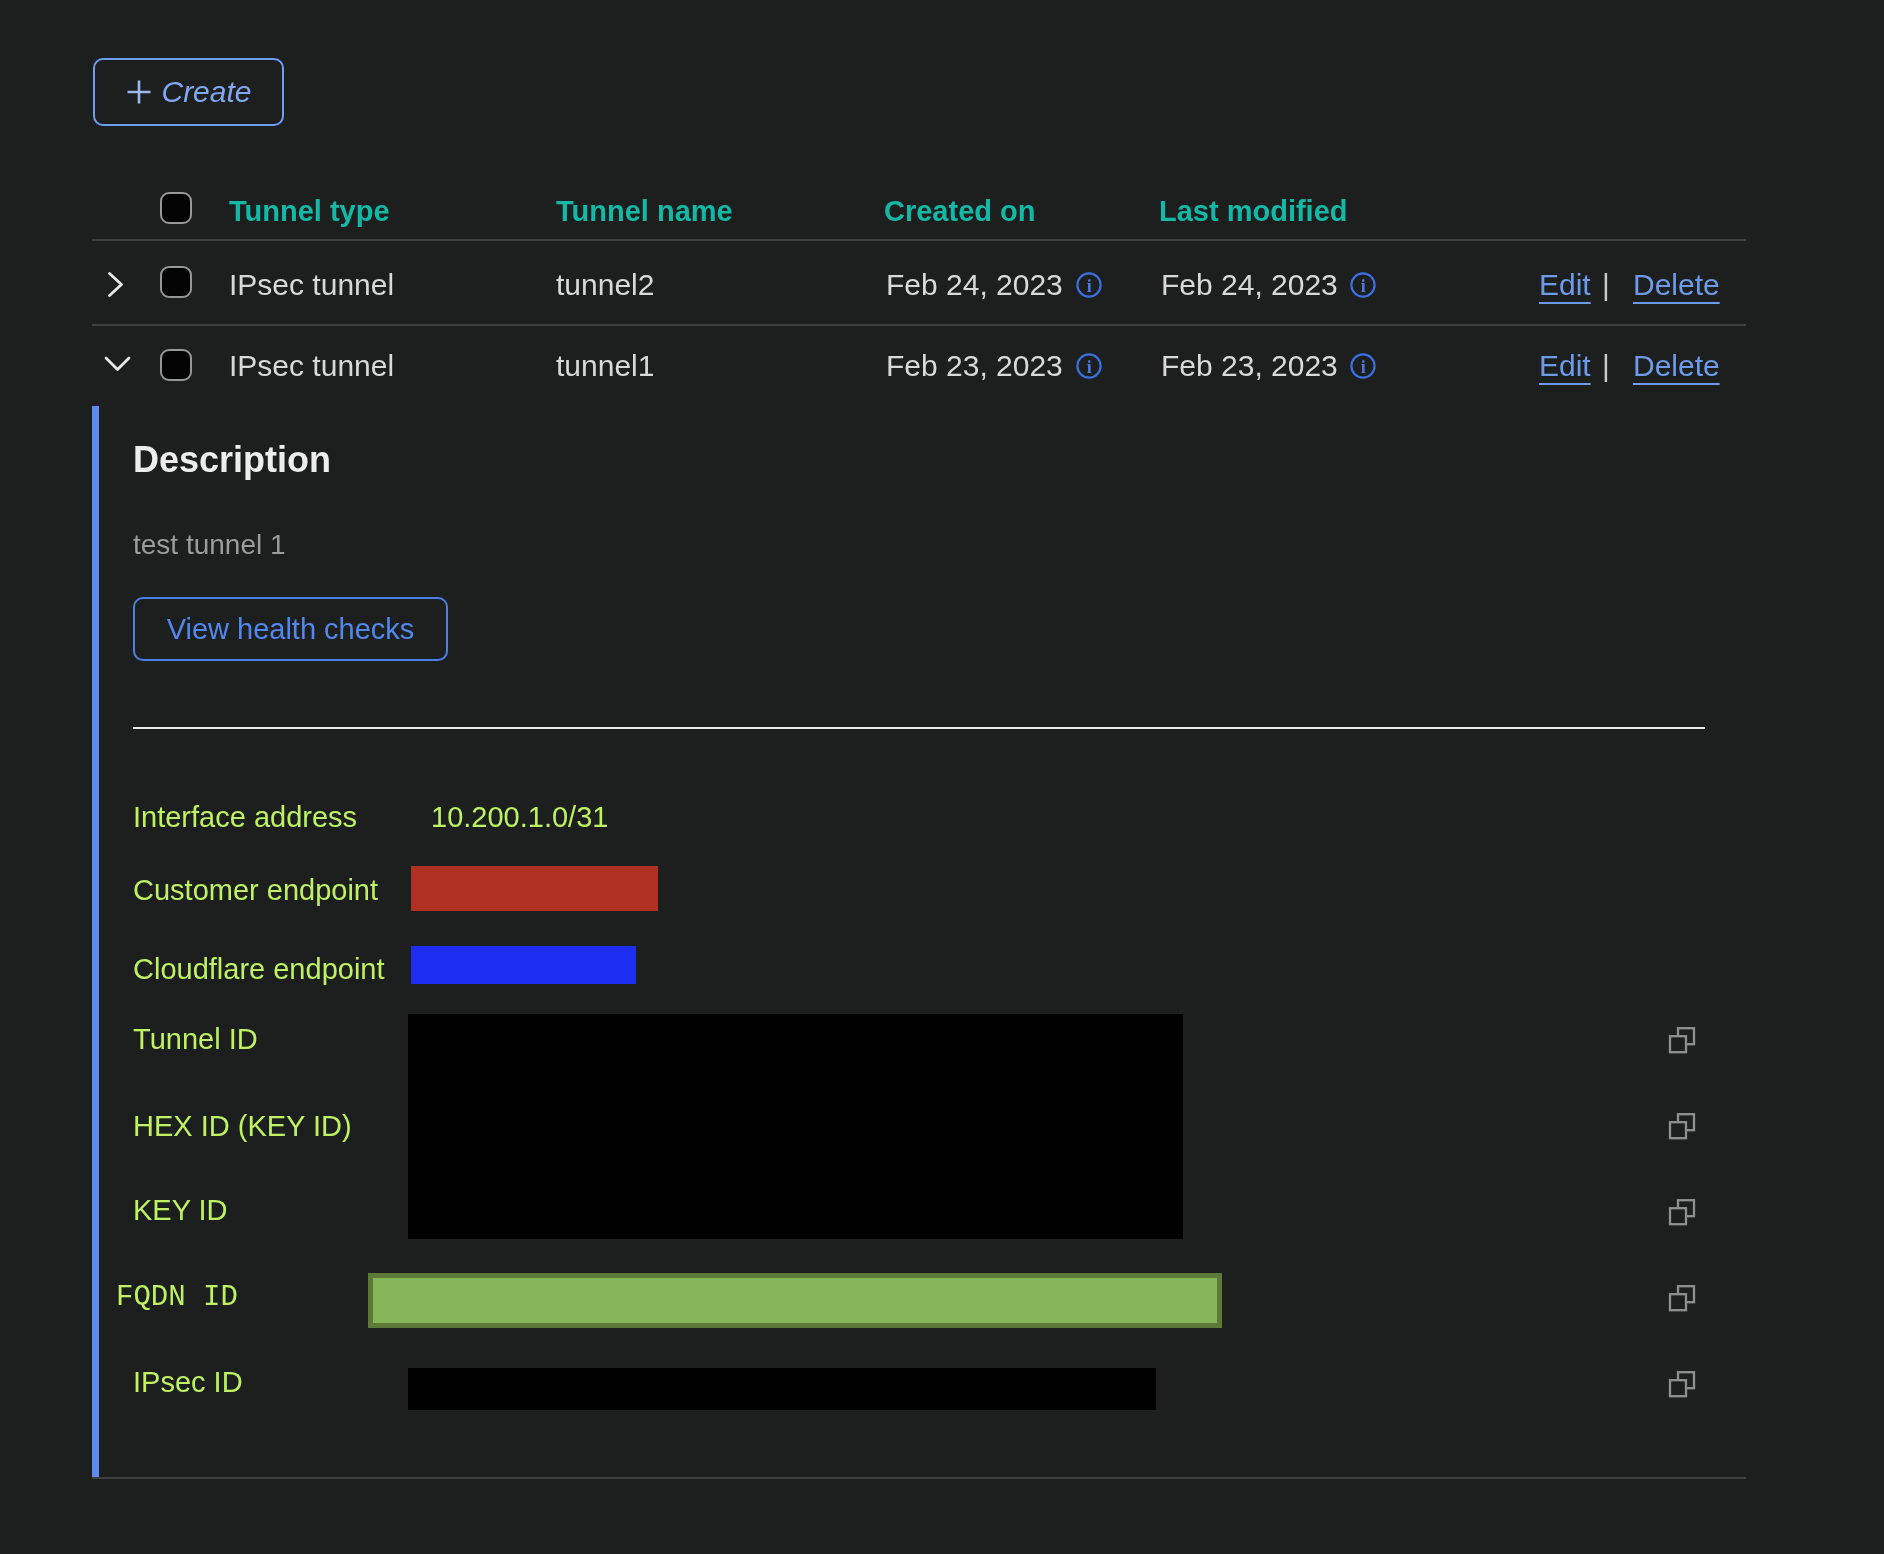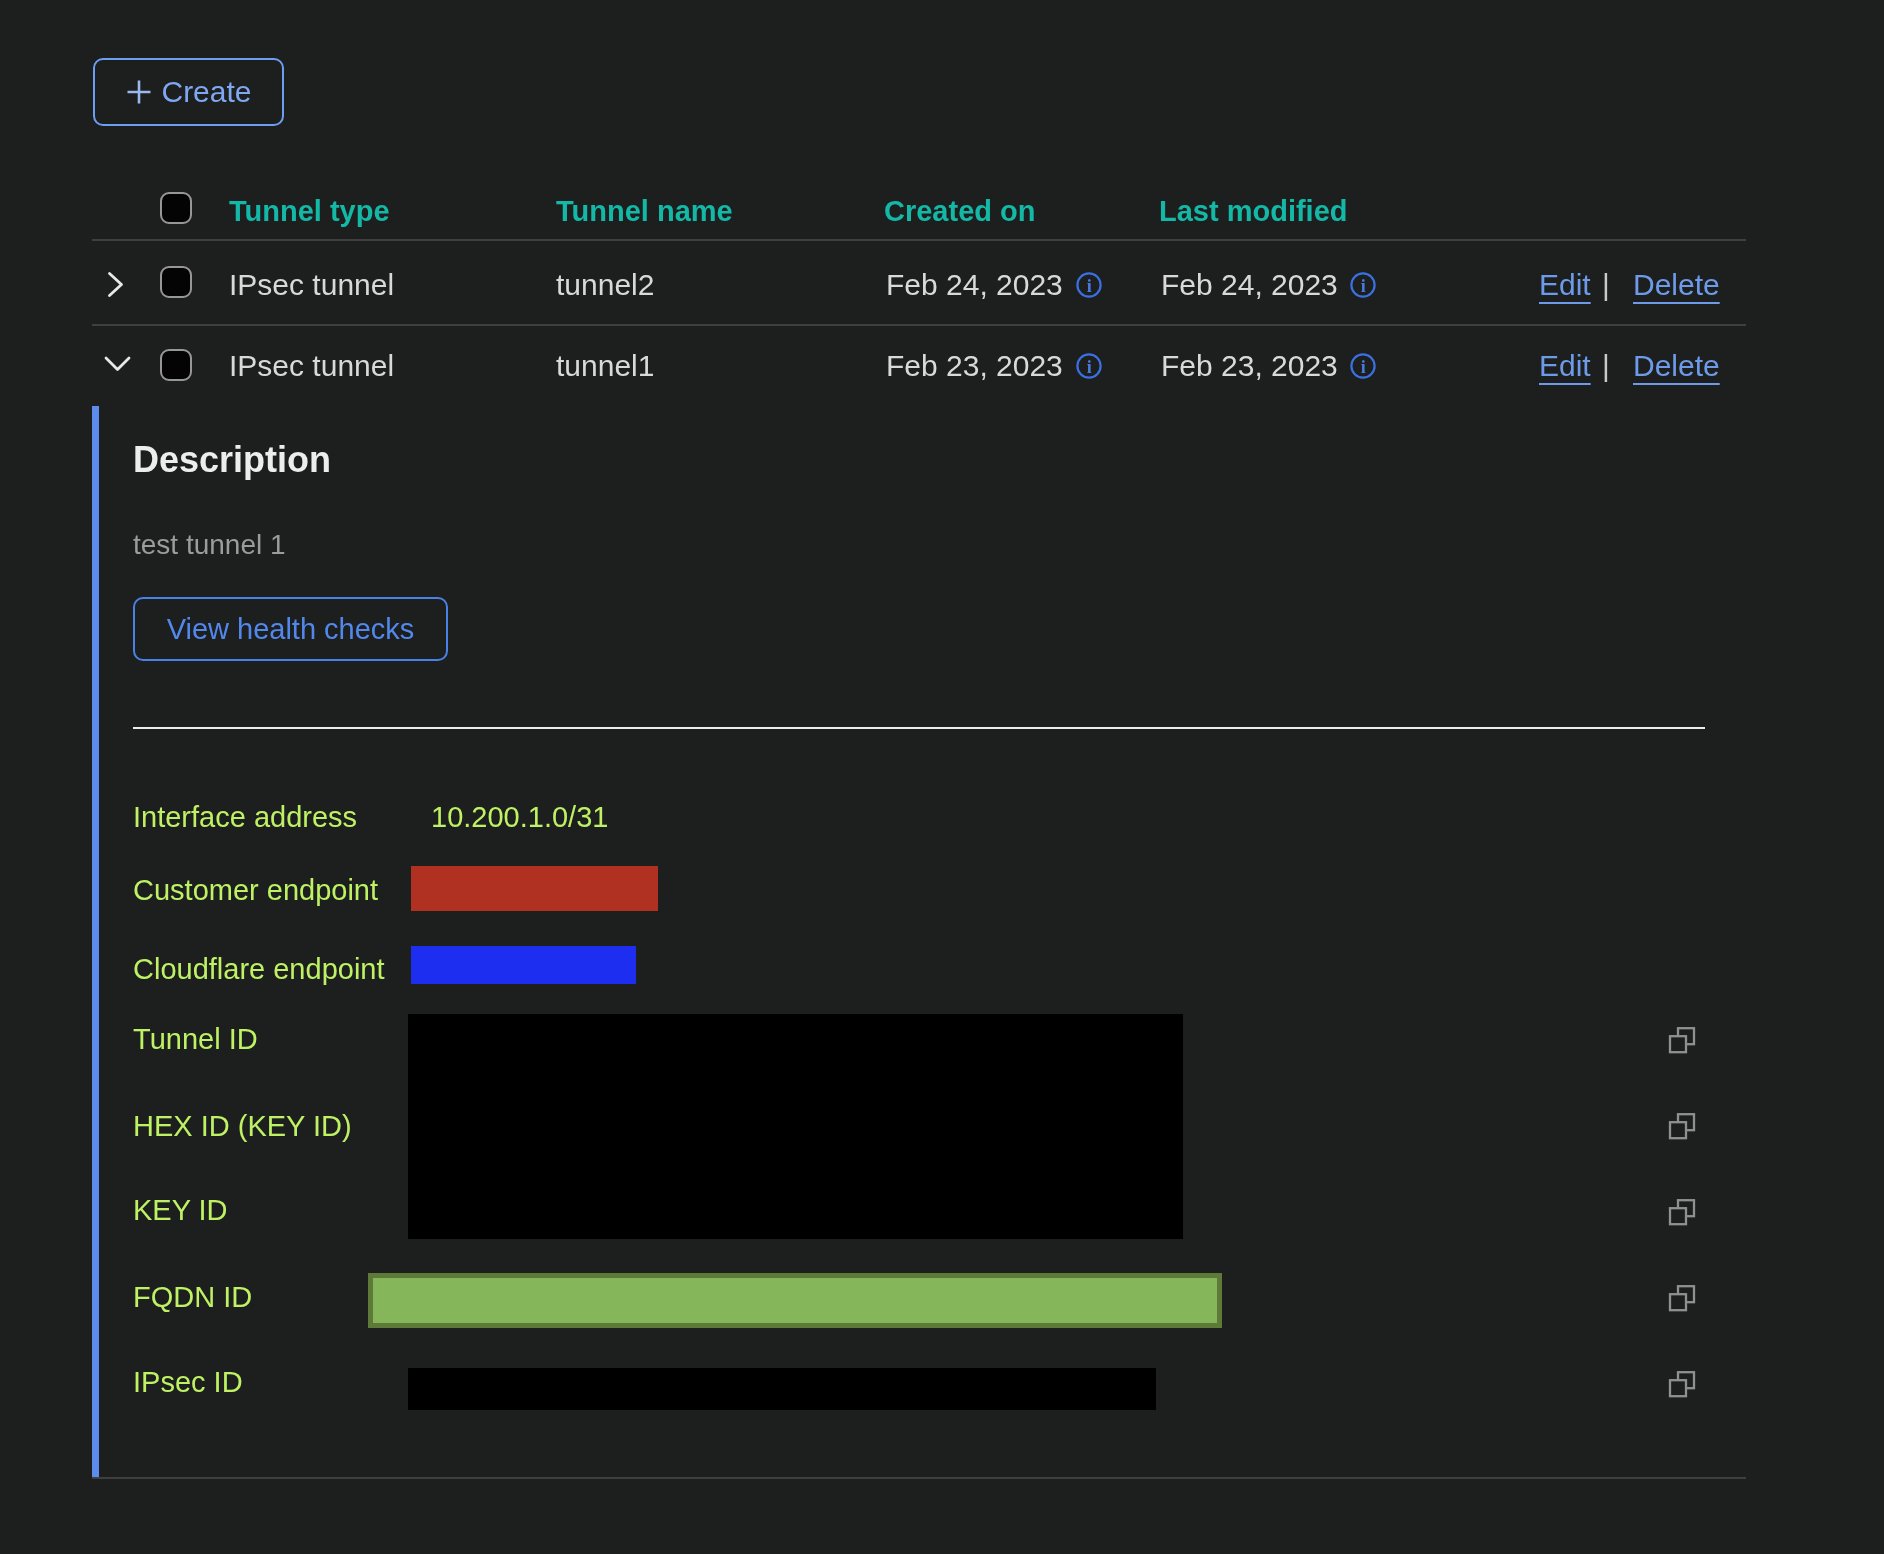--- a/index.html
+++ b/index.html
@@ -12,21 +12,21 @@
   .cell{font-size:30px;color:#d9d9d9;}
   .lbl{font-size:29px;color:#bef264;}
   .link{font-size:30px;color:#6d9bea;text-decoration:underline;text-underline-offset:7px;text-decoration-thickness:2px;}
   .cb{position:absolute;width:28px;height:28px;border:2px solid #979797;border-radius:9px;background:#040404;}
 </style>
 </head>
 <body>
 <div id="page">
 
   <div class="abs" style="left:93px;top:58px;width:187px;height:64px;border:2px solid #6e9ef2;border-radius:10px;
-       display:flex;align-items:center;justify-content:center;color:#7fa7f2;font-size:30px;">
+       display:flex;align-items:center;justify-content:center;color:#7fa7f2;font-size:30px;font-style:italic;">
     <svg width="28" height="28" viewBox="0 0 28 28" style="margin-right:8px;">
       <path d="M14 2.5 V25.5 M2.5 14 H25.5" stroke="#9db8ef" stroke-width="2.6" fill="none"></path>
     </svg>
     <span>Create</span>
   </div>
 
   <div class="cb" style="left:160px;top:192px;"></div>
   <div class="ct hdr" style="left:229px;top:211px;">Tunnel type</div>
   <div class="ct hdr" style="left:556px;top:211px;">Tunnel name</div>
   <div class="ct hdr" style="left:884px;top:211px;">Created on</div>
@@ -92,21 +92,21 @@
   <div class="abs" style="left:411px;top:866px;width:247px;height:45px;background:#b03022;"></div>
 
   <div class="ct lbl" style="left:133px;top:969px;">Cloudflare endpoint</div>
   <div class="abs" style="left:411px;top:946px;width:225px;height:38px;background:#1e2ef0;"></div>
 
   <div class="ct lbl" style="left:133px;top:1039px;">Tunnel ID</div>
   <div class="ct lbl" style="left:133px;top:1126px;">HEX ID (KEY ID)</div>
   <div class="ct lbl" style="left:133px;top:1210px;">KEY ID</div>
   <div class="abs" style="left:408px;top:1014px;width:775px;height:225px;background:#000;"></div>
 
-  <div class="ct lbl" style="left:133px;top:1297px;">FQDN ID</div>
+  <div class="ct lbl" style="left:116px;top:1297px;font-family:Liberation Mono, monospace;">FQDN ID</div>
   <div class="abs" style="left:368px;top:1273px;width:844px;height:45px;background:#85b75a;border:5px solid #5d7a39;"></div>
 
   <div class="ct lbl" style="left:133px;top:1382px;">IPsec ID</div>
   <div class="abs" style="left:408px;top:1368px;width:748px;height:42px;background:#000;"></div>
 
   <svg class="abs" style="left:1668px;top:1026px;" width="28" height="28" viewBox="0 0 28 28">
     <rect x="10" y="2.2" width="16" height="16" stroke="#909090" stroke-width="2.3" fill="none"></rect>
     <rect x="2" y="10.2" width="16" height="16" stroke="#909090" stroke-width="2.3" fill="#1d1e1e"></rect>
   </svg>
   <svg class="abs" style="left:1668px;top:1112px;" width="28" height="28" viewBox="0 0 28 28">

